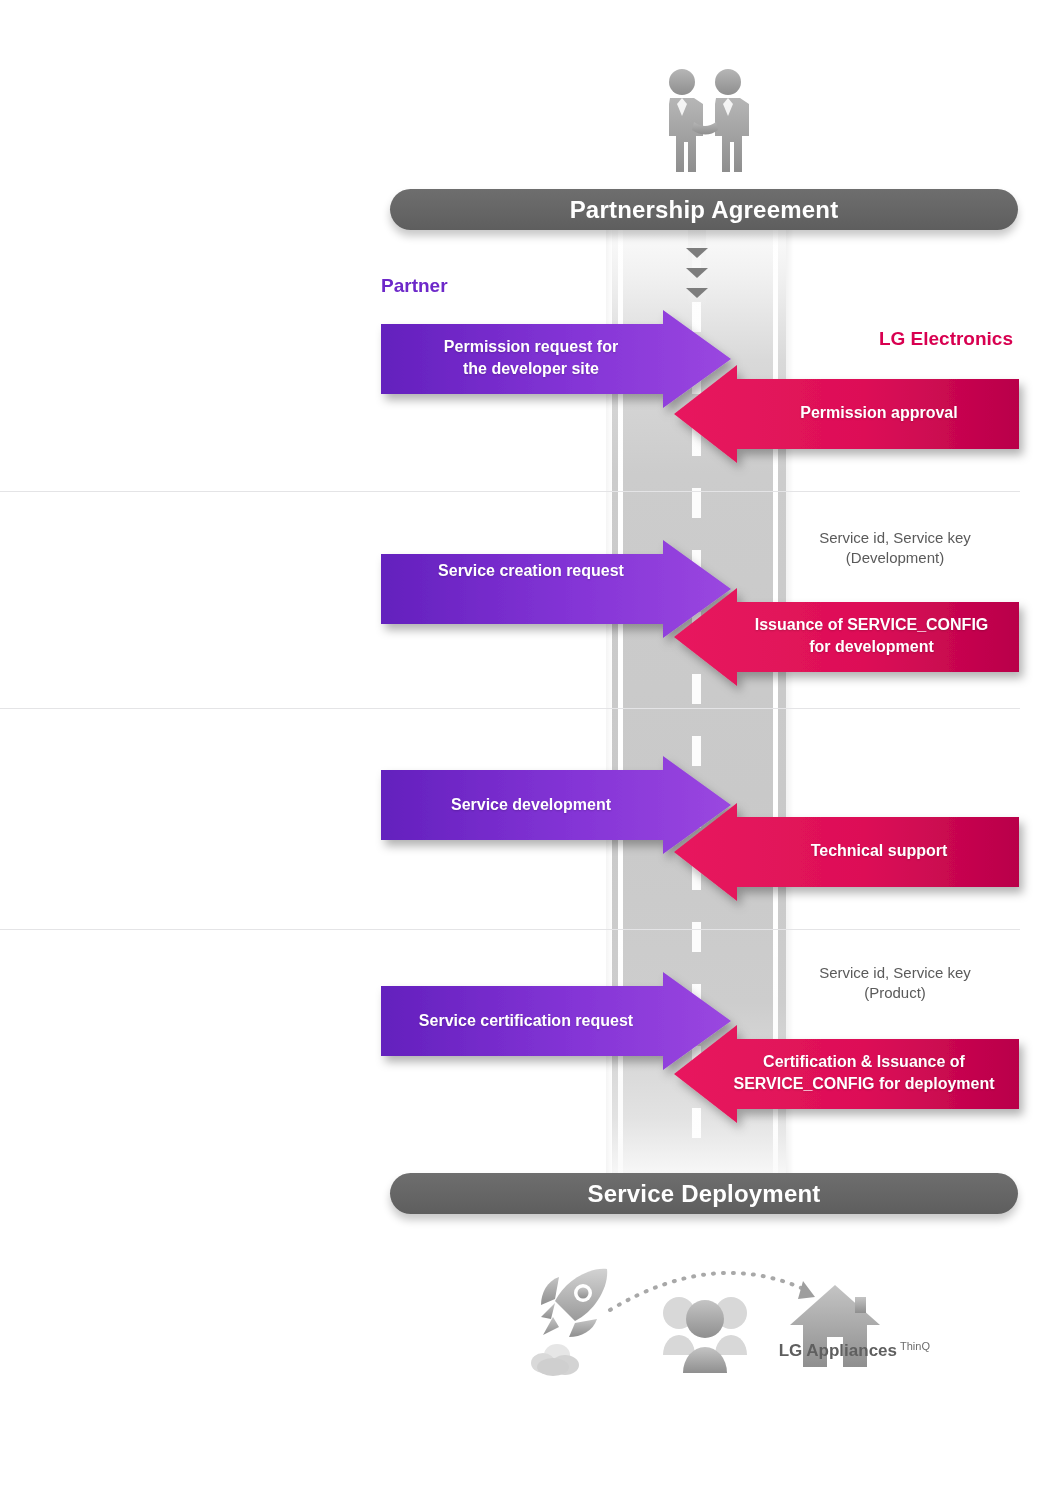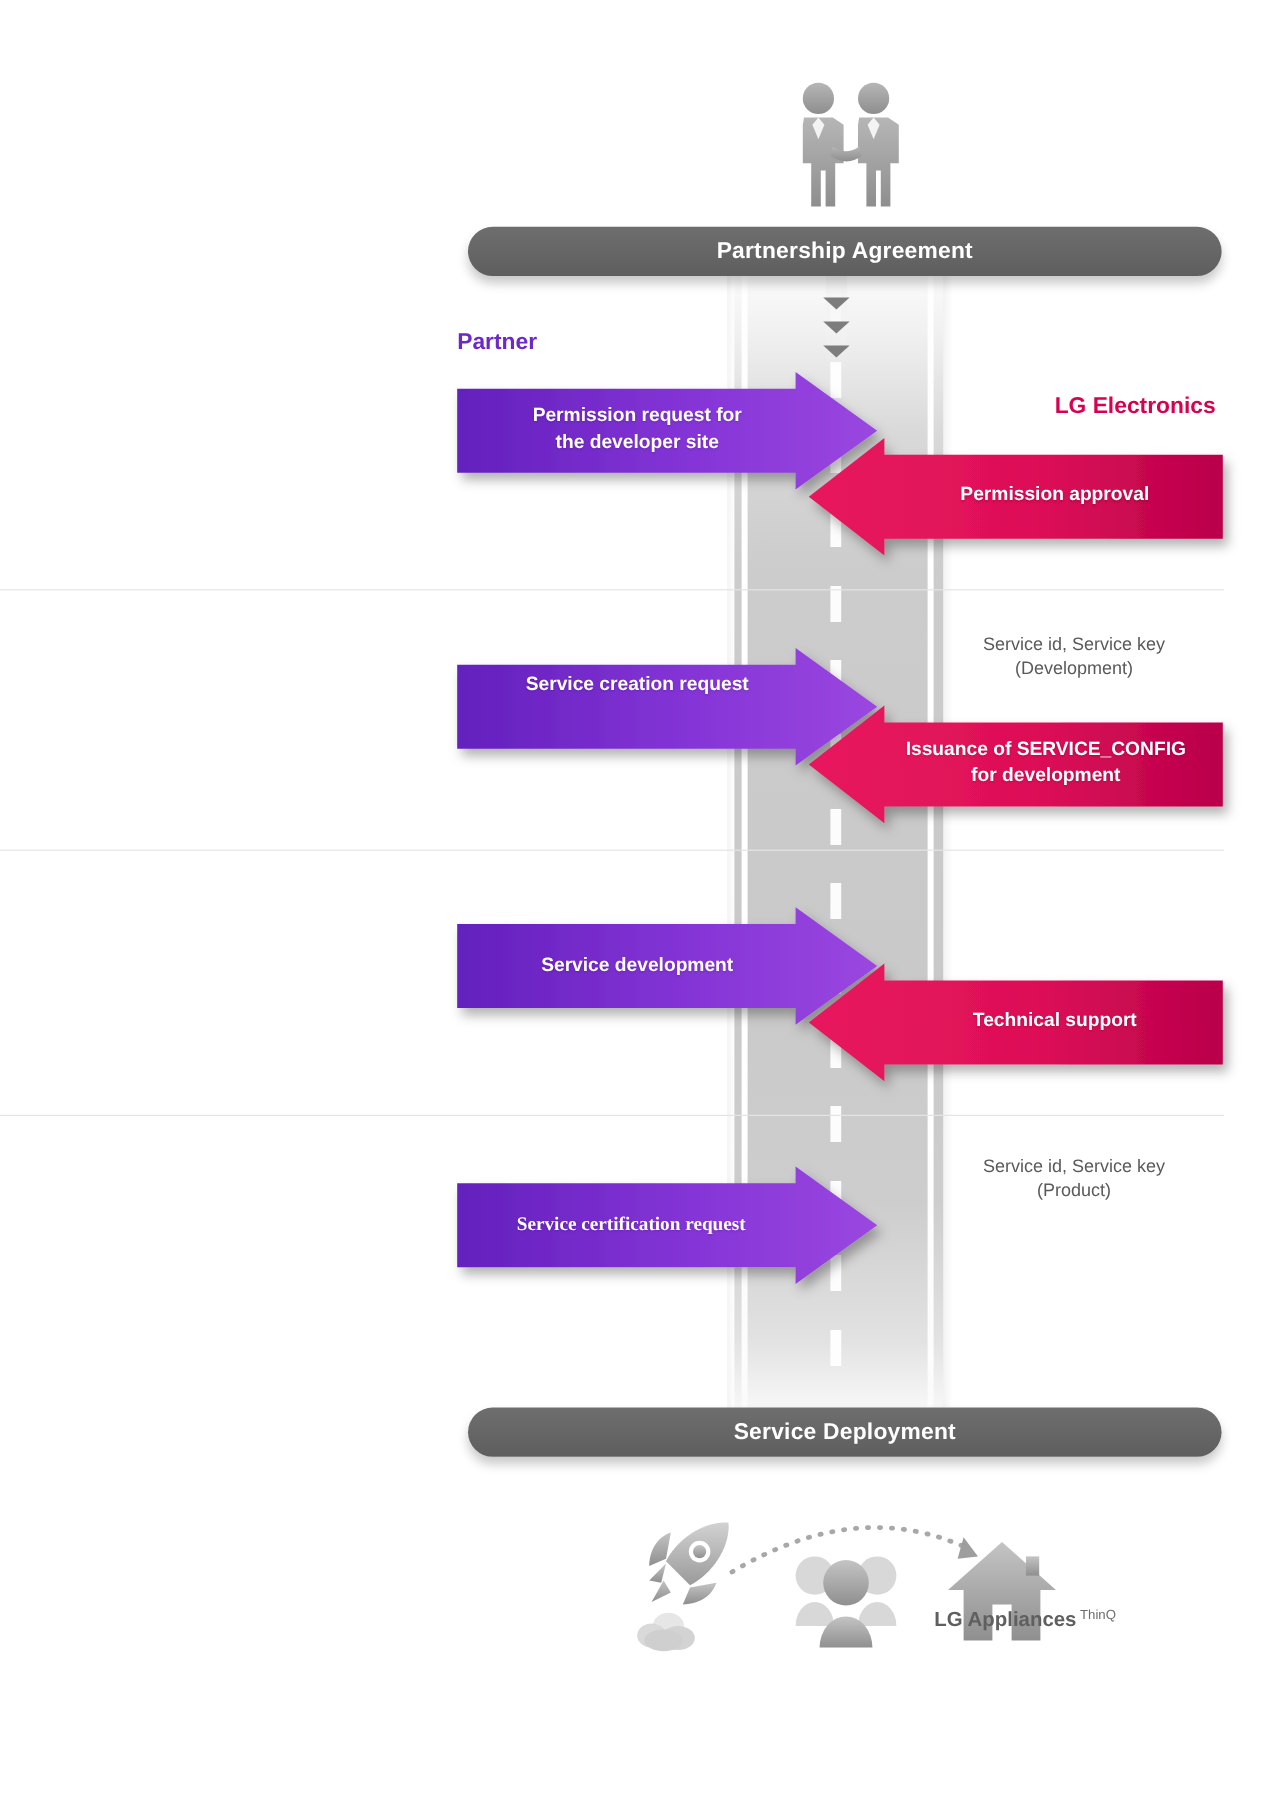--- a/index.html
+++ b/index.html
@@ -53,21 +53,21 @@
     border-left:11px solid transparent;border-right:11px solid transparent;
     border-top:10px solid #7d7d7d;
   }
 
   
   .pill{
     position:absolute;left:390px;width:628px;height:41px;
     border-radius:21px;
     background:linear-gradient(to bottom,#6e6e6e 0%,#676767 45%,#5e5e5e 100%);
     color:#ffffff;
-    font-size:19px;font-weight:bold;
+    font-size:24px;font-weight:bold;
     display:flex;align-items:center;justify-content:center;
     letter-spacing:.2px;
     box-shadow:0 6px 9px rgba(0,0,0,.22);
   }
 
   
   .side-label{position:absolute;font-size:19px;font-weight:bold;text-align:center;}
   #partner-label{left:381px;top:275px;color:#6d28c9;}
   #lge-label{left:0;top:328px;width:1013px;text-align:right;color:#d80050;}
 
@@ -211,26 +211,35 @@
     </svg>
     <div class="txt" style="left:75px;top:37px;width:260px;">
       <span>Technical support</span>
     </div>
   </div>
 
   <div class="note" style="left:745px;top:963px;">
     <span>Service id, Service key</span><br>
     <span>(Product)</span>
   </div>
-  <div class="arrow" style="left:381px;top:972px;width:350px;height:98px;font-family:Liberation Serif, serif;">
+  <div class="arrow" style="left:381px;top:972px;width:350px;height:98px;">
     <svg width="350" height="98">
       <path d="M0 14 H282 V0 L350 49 L282 98 V84 H0 Z" fill="url(#pg1)" filter="url(#sh1)"></path>
     </svg>
     <div class="txt" style="left:15px;top:38px;width:260px;">
       <span>Service certification request</span>
+    </div>
+  </div>
+  <div class="arrow" style="left:674px;top:1025px;width:345px;height:98px;">
+    <svg width="345" height="98">
+      <path d="M345 14 H63 V0 L0 49 L63 98 V84 H345 Z" fill="url(#cg1)" filter="url(#sh2)"></path>
+    </svg>
+    <div class="txt" style="left:45px;top:26px;width:290px;">
+      <span>Certification &amp; Issuance of</span><br>
+      <span>SERVICE_CONFIG for deployment</span>
     </div>
   </div>
 
   <div class="pill" style="top:1173px;">
     <span>Service Deployment</span>
   </div>
 
   <div style="position:absolute;left:515px;top:1255px;width:420px;height:130px;">
     <svg width="420" height="130" viewBox="0 0 420 130">
       <defs>

